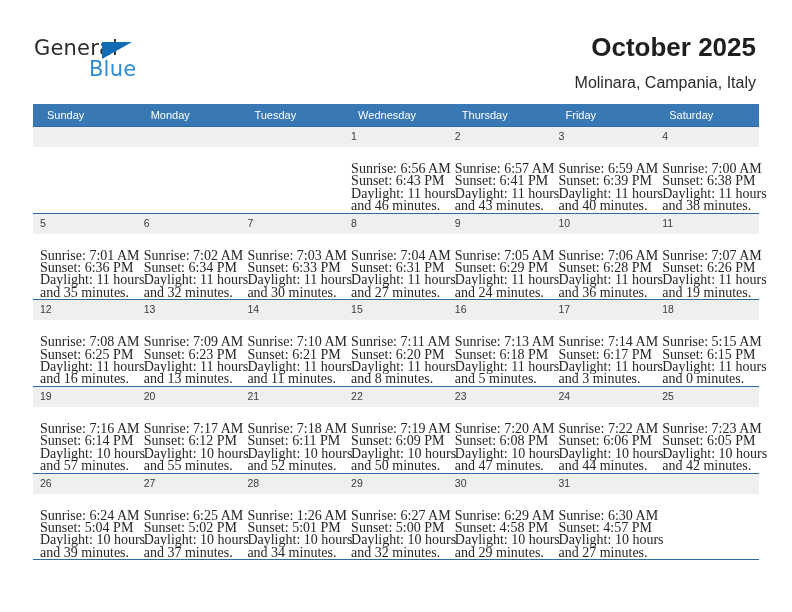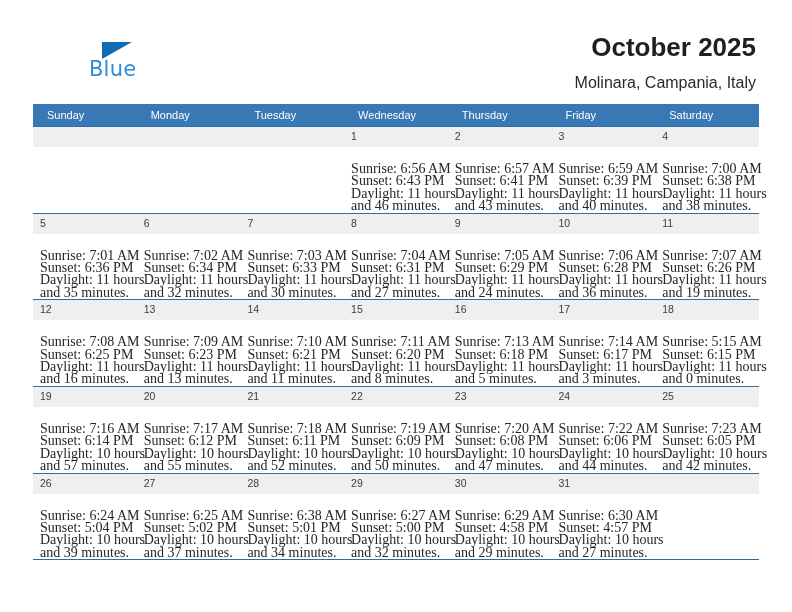--- a/index.html
+++ b/index.html
@@ -144,20 +144,21 @@
   }
 </style>
 </head>
 <body>
 
 <div class="page">
 
   <div class="header">
 
     <div class="brand">
+      <span class="brand-general">General</span>
       <span class="brand-tri"></span>
       <span class="brand-blue">Blue</span>
     </div>
 
     <div class="title-block">
       <div class="cal-title">October 2025</div>
       <div class="cal-subtitle">Molinara, Campania, Italy</div>
     </div>
 
   </div>
@@ -433,21 +434,21 @@
               <div class="info">
                 <div>Sunrise: 6:25 AM</div>
                 <div>Sunset: 5:02 PM</div>
                 <div>Daylight: 10 hours</div>
                 <div>and 37 minutes.</div>
               </div>
             </td>
             <td>
               <span class="daynum">28</span>
               <div class="info">
-                <div>Sunrise: 6:38 AM</div>
+                <div>Sunrise: 1:26 AM</div>
                 <div>Sunset: 5:01 PM</div>
                 <div>Daylight: 10 hours</div>
                 <div>and 34 minutes.</div>
               </div>
             </td>
             <td>
               <span class="daynum">29</span>
               <div class="info">
                 <div>Sunrise: 6:27 AM</div>
                 <div>Sunset: 5:00 PM</div>

